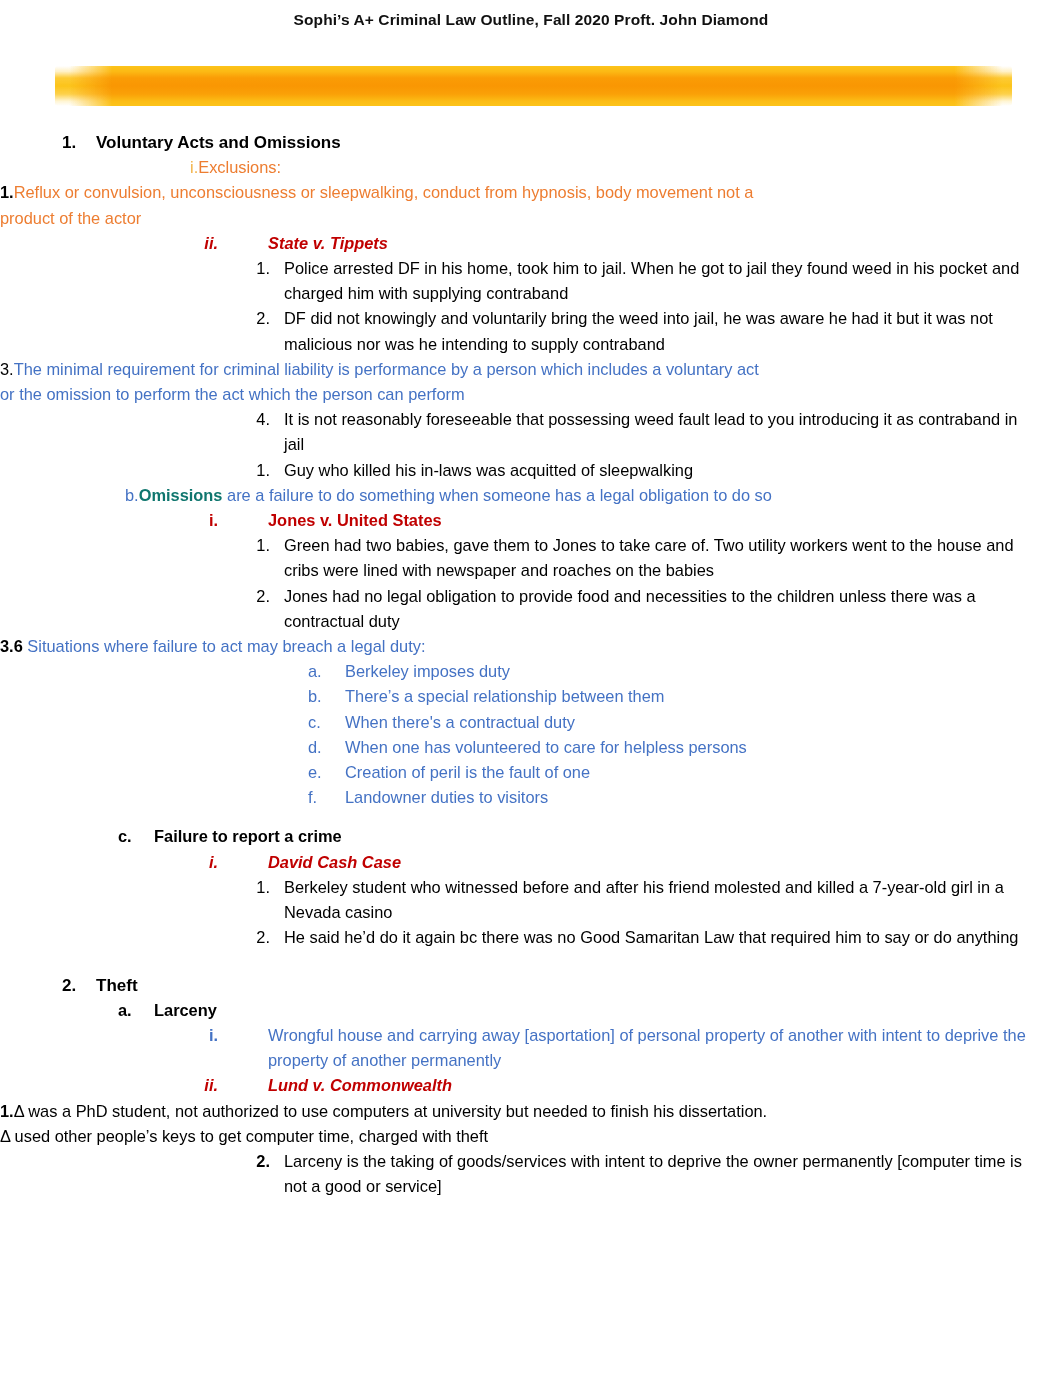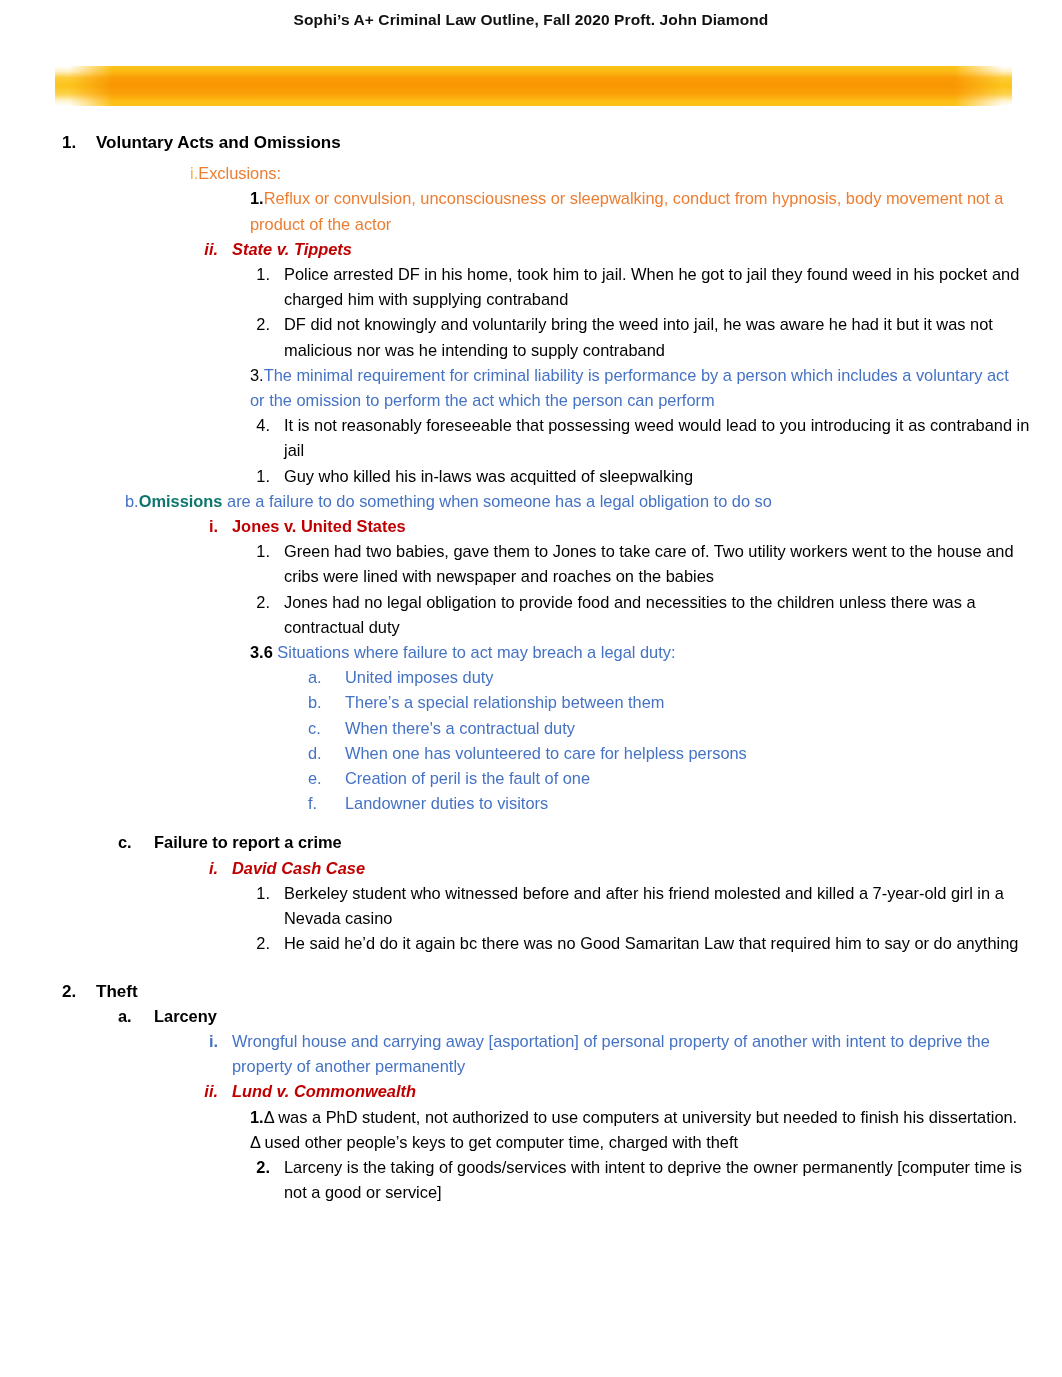--- a/index.html
+++ b/index.html
@@ -95,28 +95,28 @@
   .lvl1 .marker { width: 34px; }
   .lvl1 .body { max-width: 900px; }
 
   
   .lvl2 { margin-left: 125px; }
   .lvl2 .body { max-width: 860px; }
   .lvl2-wide  { margin-left: 118px; }
   .lvl2-wide .marker { width: 36px; }
 
   
-  .lvl3 { margin-left: 190px; margin-top: 6px; }
+  .lvl3 { margin-left: 190px; }
   .lvl3 .body { max-width: 810px; }
 
-  .lvl3-wide { margin-left: 178px; }
+  .lvl3-wide { margin-left: 178px; gap: 36px; }
   .lvl3-wide .marker { width: 40px; text-align: right; padding-right: 14px; box-sizing: content-box; }
 
   
-  .lvl4 { margin-left: 250px; }
+  .lvl4 { }
   .lvl4 .body { max-width: 775px; }
 
   .lvl4-wide { margin-left: 248px; }
   .lvl4-wide .marker { width: 22px; text-align: right; padding-right: 14px; box-sizing: content-box; }
 
   
   .lvl5 { margin-left: 308px; }
   .lvl5 .marker { width: 20px; padding-right: 17px; box-sizing: content-box; }
   .lvl5 .body { max-width: 700px; }
 
@@ -175,21 +175,21 @@
       <span class="marker c-black">2.</span>
       <span class="body c-black">DF did not knowingly and voluntarily bring the weed into jail, he was aware he had it but it was not malicious nor was he intending to supply contraband</span>
     </div>
     <div class="row lvl4">
       <span class="body">
         <span class="c-black">3.</span><span class="c-blue">The minimal requirement for criminal liability is performance by a person which includes a voluntary act or the omission to perform the act which the person can perform</span>
       </span>
     </div>
     <div class="row lvl4-wide">
       <span class="marker c-black">4.</span>
-      <span class="body c-black">It is not reasonably foreseeable that possessing weed would lead to you introducing it as contraband in jail</span>
+      <span class="body c-black">It is not reasonably foreseeable that possessing weed fault lead to you introducing it as contraband in jail</span>
     </div>
 
     <div class="row lvl4-wide">
       <span class="marker c-black">1.</span>
       <span class="body c-black">Guy who killed his in-laws was acquitted of sleepwalking</span>
     </div>
 
     <div class="row lvl2">
       <span class="body">
         <span class="c-blue">b.</span><span class="b c-blue-d">Omissions</span><span class="c-blue"> are a failure to do something when someone has a legal obligation to do so</span>
@@ -210,21 +210,21 @@
     </div>
 
     <div class="row lvl4">
       <span class="body">
         <span class="b c-black">3.6</span><span class="c-blue">&nbsp;</span><span class="c-blue">Situations where failure to act may breach a legal duty:</span>
       </span>
     </div>
 
     <div class="row lvl5">
       <span class="marker c-blue">a.</span>
-      <span class="body c-blue">United imposes duty</span>
+      <span class="body c-blue">Berkeley imposes duty</span>
     </div>
     <div class="row lvl5">
       <span class="marker c-blue">b.</span>
       <span class="body c-blue">There’s a special relationship between them</span>
     </div>
     <div class="row lvl5">
       <span class="marker c-blue">c.</span>
       <span class="body c-blue">When there's a contractual duty</span>
     </div>
     <div class="row lvl5">

